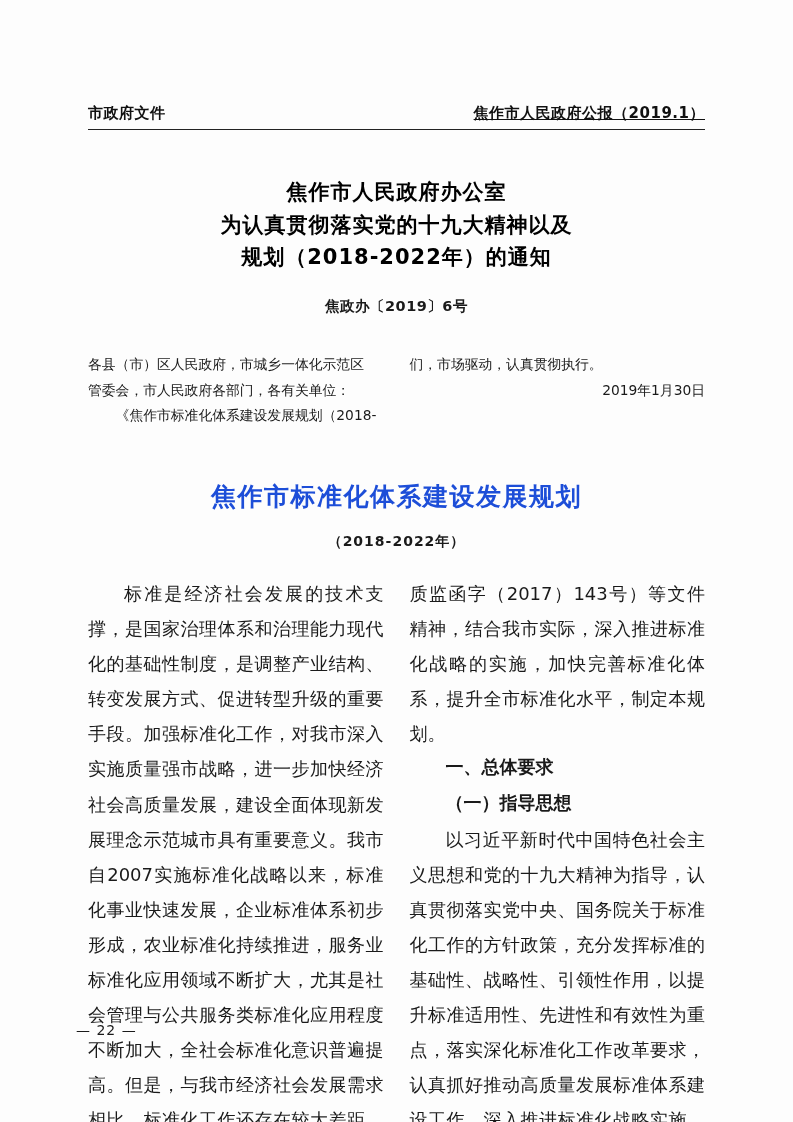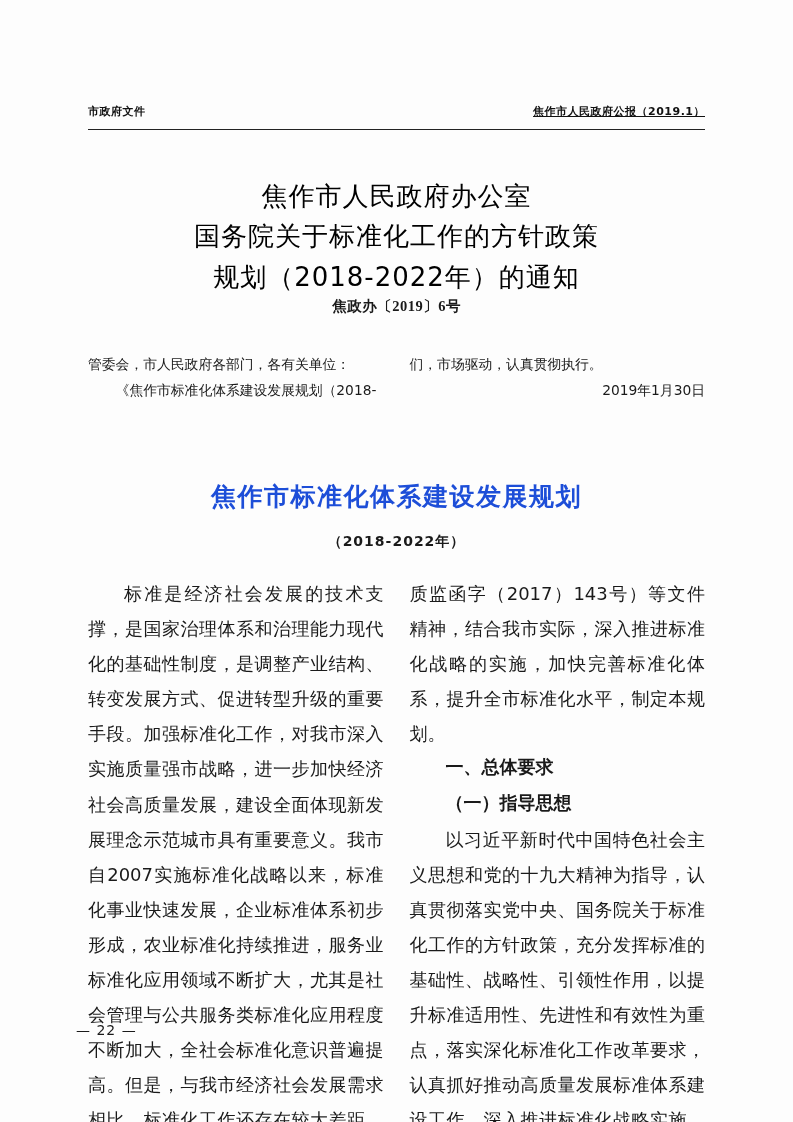--- a/index.html
+++ b/index.html
@@ -24,21 +24,21 @@
   }
   
   .running-head {
     position: absolute;
     left: 88px;
     right: 88px;
     top: 104px;
     display: flex;
     justify-content: space-between;
     align-items: flex-end;
-    font-size: 11px;
+    font-size: 15px;
     font-weight: bold;
     letter-spacing: 0.5px;
     color: #111;
   }
   .running-head .rh-left { white-space: nowrap; }
   .running-head .rh-right { white-space: nowrap; text-decoration: underline; }
   .head-rule {
     position: absolute;
     left: 88px;
     right: 88px;
@@ -46,36 +46,35 @@
     border-bottom: 1.3px solid #222;
   }
 
   
   .doc-title {
     position: absolute;
     left: 88px;
     right: 88px;
     top: 176px;
     text-align: center;
-    font-size: 26px;
-    font-weight: normal;
+    font-size: 21px;
+    font-weight: bold;
     line-height: 1.55;
     letter-spacing: 1px;
     color: #000;
   }
   .doc-number {
     position: absolute;
     left: 88px;
     right: 88px;
     top: 297px;
     text-align: center;
     font-size: 14.5px;
     font-weight: bold;
     letter-spacing: 0.5px;
-    font-family: Liberation Serif, serif;
   }
 
   
   .notice {
     position: absolute;
     left: 88px;
     right: 88px;
     top: 352px;
     display: flex;
     gap: 26px;
@@ -141,28 +140,29 @@
 <div class="page">
 
   <div class="running-head">
     <span class="rh-left">市政府文件</span>
     <span class="rh-right">焦作市人民政府公报（2019.1）</span>
   </div>
   <div class="head-rule"></div>
 
   <div class="doc-title">
     <div>焦作市人民政府办公室</div>
-    <div>国务院关于标准化工作的方针政策</div>
+    <div>为认真贯彻落实党的十九大精神以及</div>
     <div>规划（2018-2022年）的通知</div>
   </div>
 
   <div class="doc-number">焦政办〔2019〕6号</div>
 
   <div class="notice">
     <div class="col">
+      <p>各县（市）区人民政府，市城乡一体化示范区</p>
       <p>管委会，市人民政府各部门，各有关单位：</p>
       <p class="indent">《焦作市标准化体系建设发展规划（2018-</p>
     </div>
     <div class="col">
       <p>们，市场驱动，认真贯彻执行。</p>
       <p class="right-align">2019年1月30日</p>
     </div>
   </div>
 
   <div class="plan-title">焦作市标准化体系建设发展规划</div>

